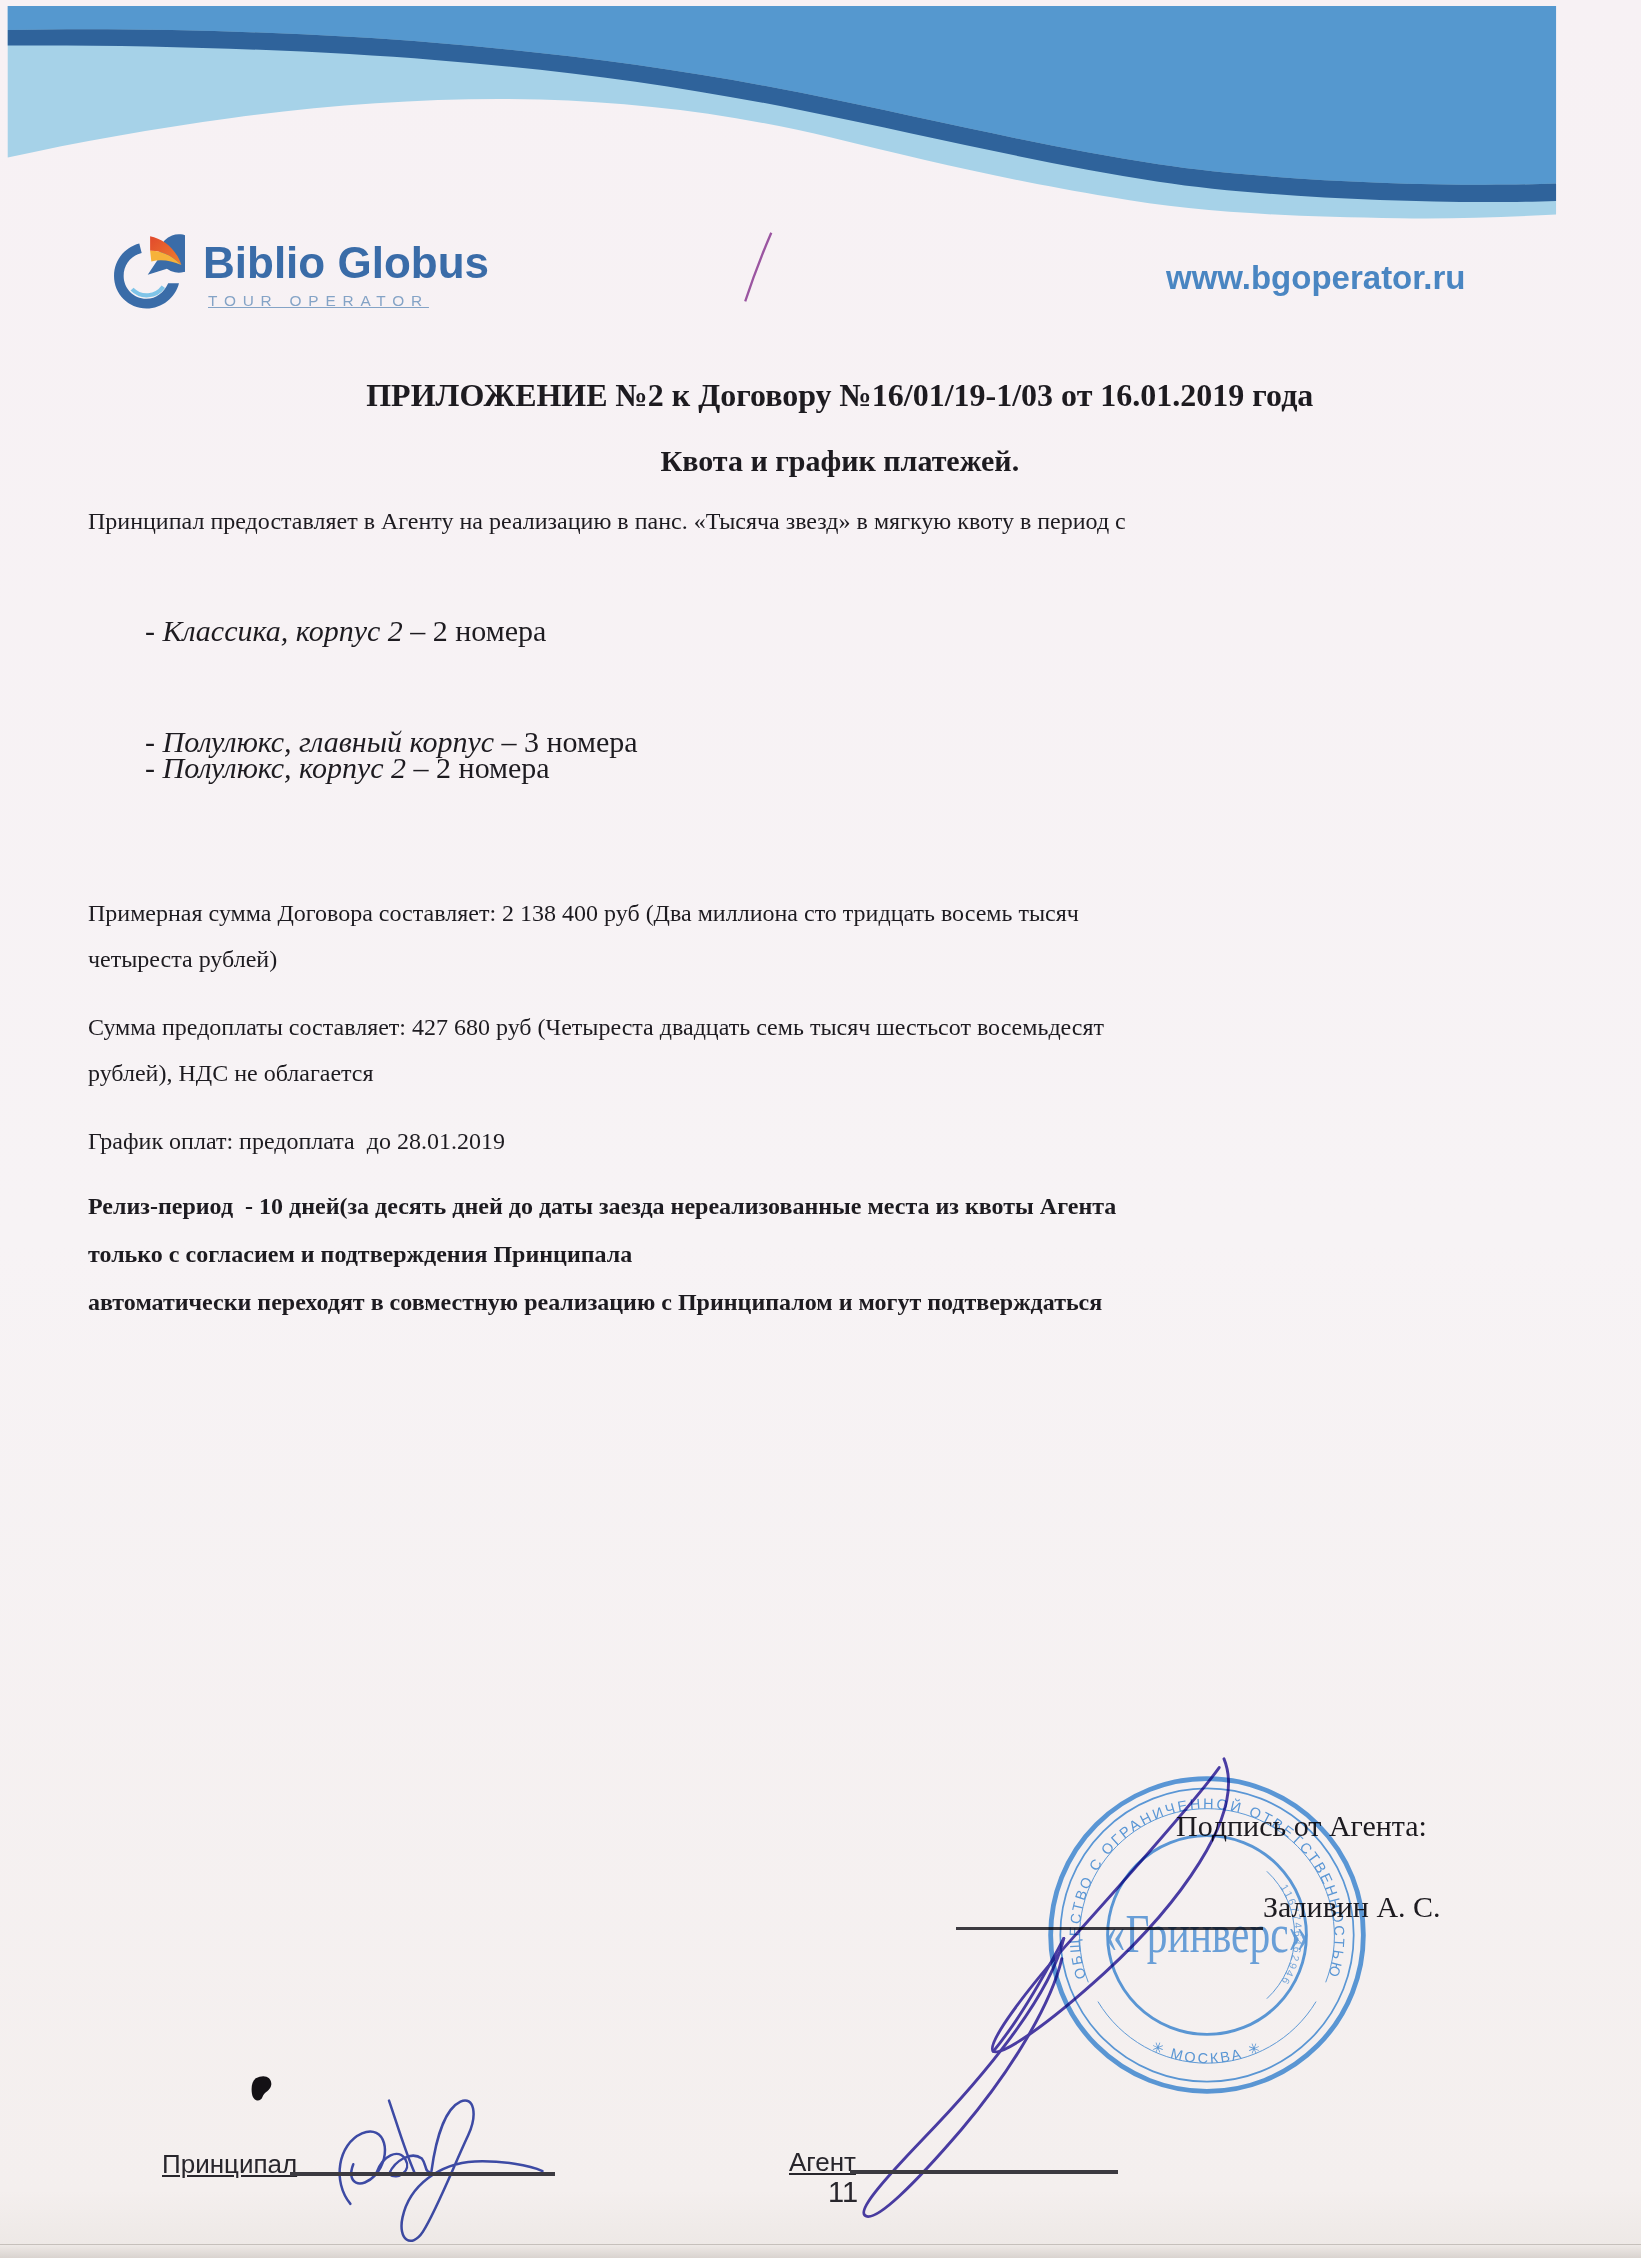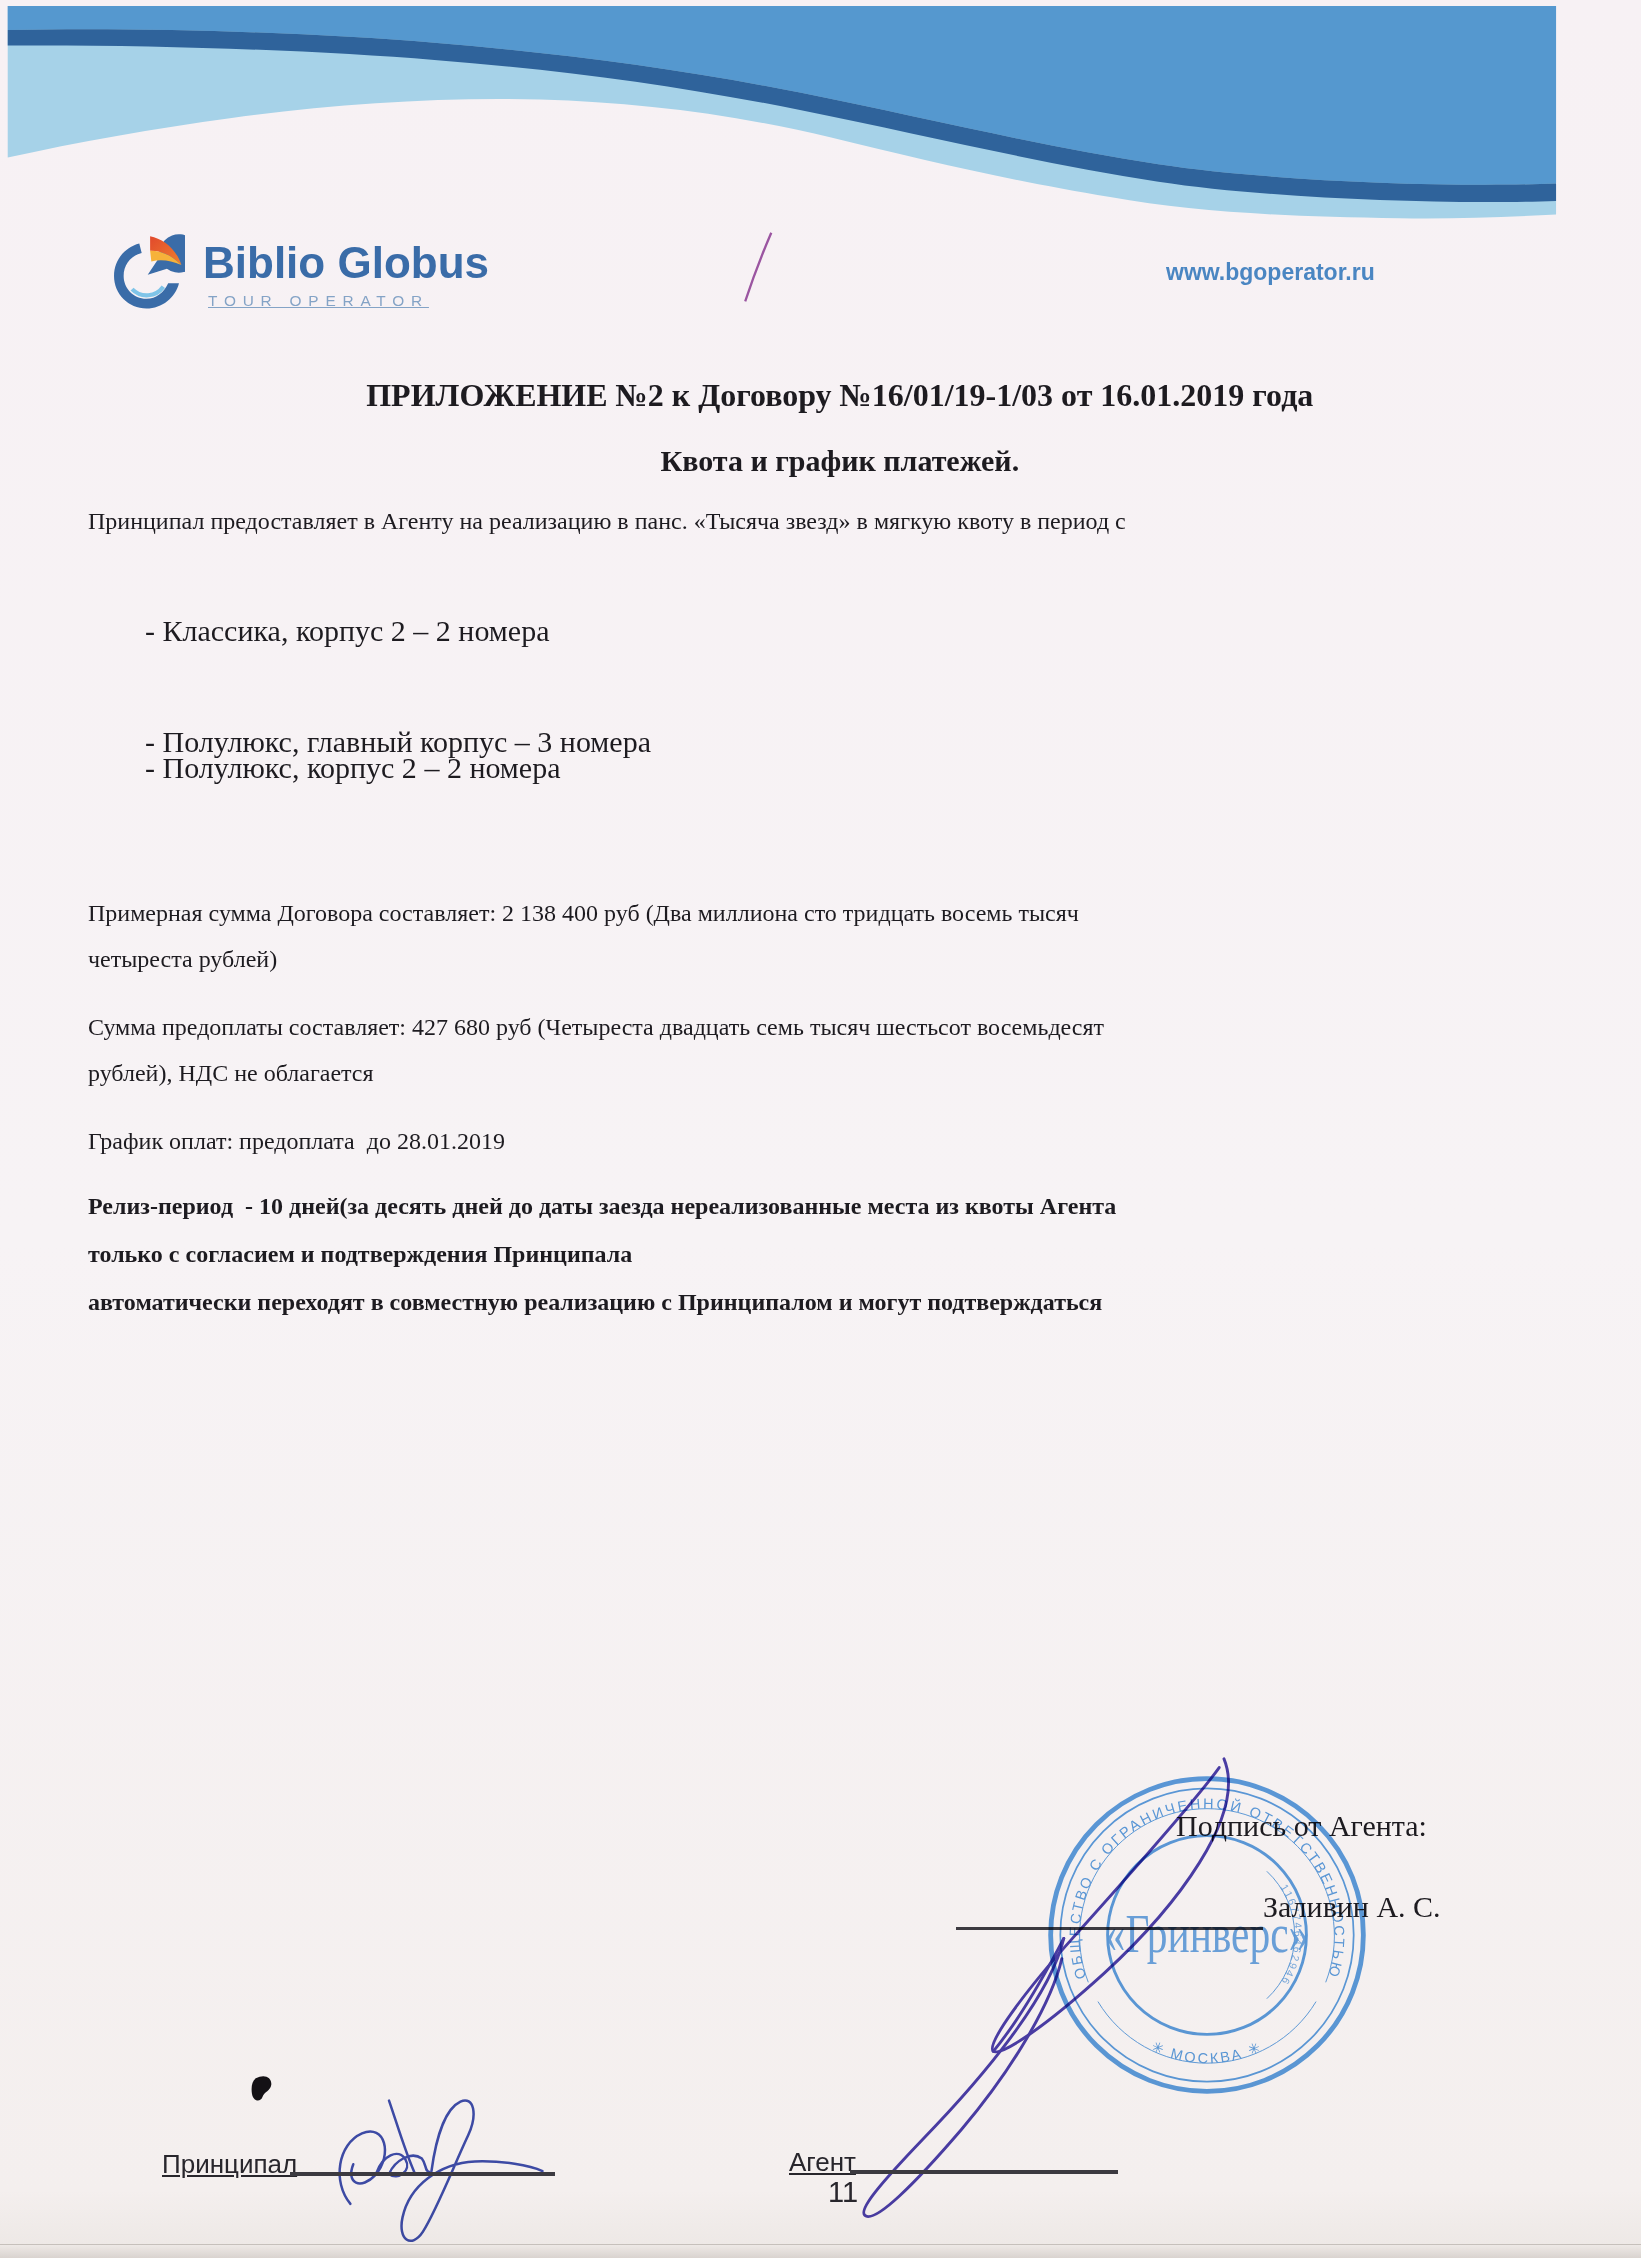--- a/index.html
+++ b/index.html
@@ -12,27 +12,27 @@
   .line{white-space:pre;}
   
   .banner{left:0;top:0;width:1641px;height:232px;}
   .logo-wrap{left:108px;top:232px;width:502px;height:87px;}
   .logo-icon{left:0;top:1.9px;width:77px;height:79px;position:absolute;}
   .brand{position:absolute;left:95px;top:5.8px;font-family:"Liberation Sans",sans-serif;
          font-weight:bold;font-size:44px;color:#3a6ca8;letter-spacing:0px;}
   .tagline{position:absolute;left:100px;top:60px;font-family:"Liberation Sans",sans-serif;
          font-size:15.4px;letter-spacing:6.8px;color:#84a3c6;text-decoration:underline;}
   .website{left:1166px;top:259px;font-family:"Liberation Sans",sans-serif;
-         font-weight:bold;font-size:23px;color:#4a86c2;}
+         font-weight:bold;font-size:33px;color:#4a86c2;}
   
   .title{left:19.3px;top:377px;width:1641px;text-align:center;font-weight:bold;font-size:32px;}
   .subtitle{left:19.3px;top:444px;width:1641px;text-align:center;font-weight:bold;font-size:30px;}
   .body-block{left:88px;width:1448px;font-size:24px;line-height:46px;}
   .quota-item{left:145px;font-size:30px;}
-  .quota-item .it{}
+  .quota-item .it{font-style:italic;}
   .bold-block{font-weight:bold;line-height:48px;}
   
   .sig-caption{left:1176px;top:1809px;font-size:30px;}
   .agent-name{left:1263px;top:1890px;font-size:30px;}
   .sig-line{height:2.9px;background:#3c3a40;}
   .foot-label{font-family:"Liberation Sans",sans-serif;font-size:26px;color:#28262c;text-decoration:underline;}
   .page-number{left:828px;top:2176px;font-family:"Liberation Sans",sans-serif;font-size:29px;color:#28262c;}
   .stamp{left:1041px;top:1769px;width:332px;height:332px;mix-blend-mode:multiply;opacity:.92;}
   .st-ring{font-family:"Liberation Sans",sans-serif;font-size:15px;letter-spacing:2.5px;fill:#4f97e0;}
   .st-inner{font-family:"Liberation Sans",sans-serif;font-size:11px;letter-spacing:2px;fill:#4f97e0;opacity:.8;}

